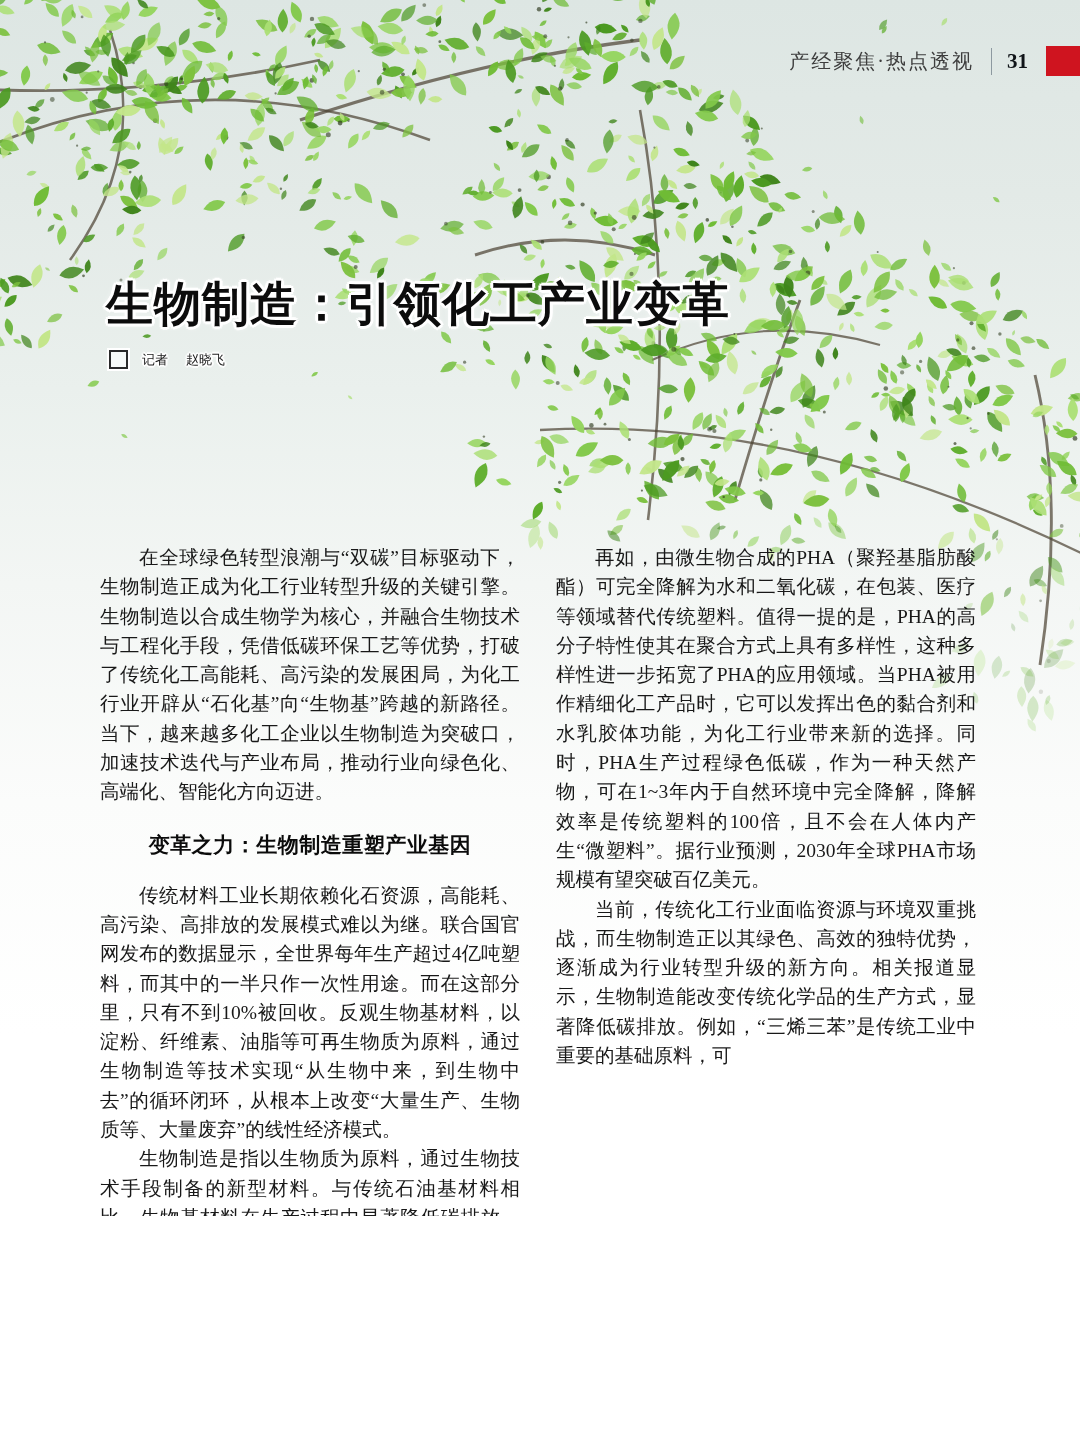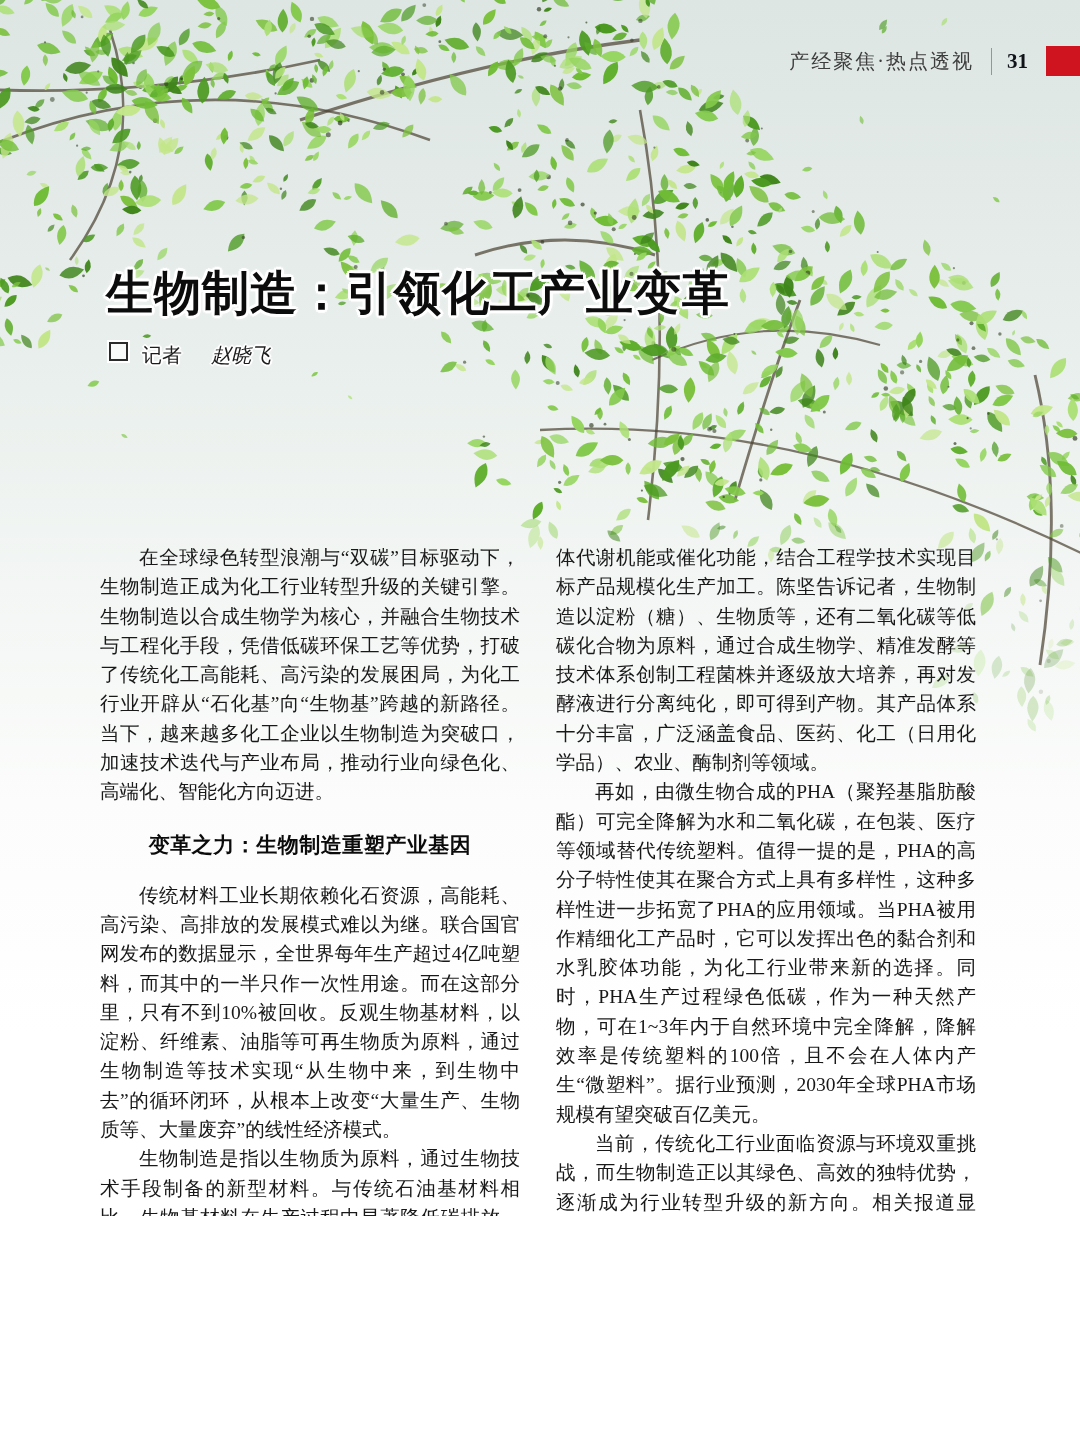--- a/index.html
+++ b/index.html
@@ -15,38 +15,38 @@
   .page-header{
     position:absolute;top:46px;right:0;display:flex;align-items:center;z-index:3;
   }
   .hdr-title{font-size:20px;color:#3d3d3d;letter-spacing:2px;}
   .hdr-sep{width:1px;height:27px;background:#8d99a0;margin:0 15px 0 17px;}
   .hdr-page{font-size:21px;font-weight:bold;color:#101418;font-family:"Liberation Serif",serif;}
   .hdr-red{width:34px;height:30px;margin-left:18px;}
 
   
   .article-title{
-    position:absolute;left:106px;top:226px;z-index:3;
+    position:absolute;left:106px;top:237px;z-index:3;
     font-family:"DejaVu Sans","Liberation Sans",sans-serif;
     font-weight:900;font-size:47px;letter-spacing:1px;color:#0c0c0c;white-space:nowrap;
     text-shadow:-3px 0 0 #fff,3px 0 0 #fff,0 -3px 0 #fff,0 3px 0 #fff,
       -2px -2px 0 #fff,2px -2px 0 #fff,-2px 2px 0 #fff,2px 2px 0 #fff,0 0 7px rgba(255,255,255,.95);
     margin-top:36px;
   }
   .byline{
-    position:absolute;left:109px;top:342px;z-index:3;display:flex;align-items:flex-start;
-    font-family:"DejaVu Sans","Liberation Sans",sans-serif;font-size:20px;color:#1c1c1c;
+    position:absolute;left:109px;top:350px;z-index:3;display:flex;align-items:flex-end;
+    font-family:"DejaVu Sans","Liberation Sans",sans-serif;font-size:13px;color:#1c1c1c;
     text-shadow:-2px 0 0 #fff,2px 0 0 #fff,0 -2px 0 #fff,0 2px 0 #fff,
       -1px -1px 0 #fff,1px 1px 0 #fff,1px -1px 0 #fff,-1px 1px 0 #fff,0 0 5px rgba(255,255,255,.95);
   }
   .byline-square{
     width:15px;height:15px;border:2px solid #2a2a2a;background:rgba(255,255,255,.65);
     margin-right:14px;box-shadow:0 0 0 2px #fff;
   }
-  .byline-author{margin-left:29px;font-style:italic;}
+  .byline-author{margin-left:18px;}
 
   
   .columns{
     position:absolute;left:100px;top:543px;width:876px;z-index:2;
     display:flex;gap:36px;
   }
   .col{width:420px;}
   .para{
     margin:0;font-size:19.5px;line-height:29.3px;color:#181818;
     text-align:justify;word-break:break-all;
@@ -1191,20 +1191,19 @@
 
     <div class="columns">
       <div class="col">
         <p class="para indent">在全球绿色转型浪潮与“双碳”目标驱动下，生物制造正成为化工行业转型升级的关键引擎。生物制造以合成生物学为核心，并融合生物技术与工程化手段，凭借低碳环保工艺等优势，打破了传统化工高能耗、高污染的发展困局，为化工行业开辟从“石化基”向“生物基”跨越的新路径。当下，越来越多化工企业以生物制造为突破口，加速技术迭代与产业布局，推动行业向绿色化、高端化、智能化方向迈进。</p>
         <h3 class="sec-head">变革之力：生物制造重塑产业基因</h3>
         <p class="para indent">传统材料工业长期依赖化石资源，高能耗、高污染、高排放的发展模式难以为继。联合国官网发布的数据显示，全世界每年生产超过4亿吨塑料，而其中的一半只作一次性用途。而在这部分里，只有不到10%被回收。反观生物基材料，以淀粉、纤维素、油脂等可再生物质为原料，通过生物制造等技术实现“从生物中来，到生物中去”的循环闭环，从根本上改变“大量生产、生物质等、大量废弃”的线性经济模式。</p>
         <p class="para indent">生物制造是指以生物质为原料，通过生物技术手段制备的新型材料。与传统石油基材料相比，生物基材料在生产过程中显著降低碳排放，减少对化石资源的依赖，是实现“双碳”目标的重要路径。2022年，美国发布的“国家生物技术和生物制造计划”显示，在本世纪末之前，生物工程可能占全球制造业产出的1/3以上，价值接近30万亿美元。</p>
         <p class="para indent">记者从业内专家处了解到，生物基材料不仅是技术创新的产物，更是未来产业竞争的战略高地，其发展不仅是技术革命，更是产业生态的重构。中国工程院院士陈坚表示，生物制造具有绿色、高效、可持续特点，以生物质等为原料，借助菌种、细胞、酶等生物</p>
       </div>
       <div class="col">
-        <p class="para">体代谢机能或催化功能，结合工程学技术实现目标产品规模化生产加工。陈坚告诉记者，生物制造以淀粉（糖）、生物质等，还有二氧化碳等低碳化合物为原料，通过合成生物学、精准发酵等技术体系创制工程菌株并逐级放大培养，再对发酵液进行分离纯化，即可得到产物。其产品体系十分丰富，广泛涵盖食品、医药、化工（日用化学品）、农业、酶制剂等领域。</p>
         <p class="para indent">再如，由微生物合成的PHA（聚羟基脂肪酸酯）可完全降解为水和二氧化碳，在包装、医疗等领域替代传统塑料。值得一提的是，PHA的高分子特性使其在聚合方式上具有多样性，这种多样性进一步拓宽了PHA的应用领域。当PHA被用作精细化工产品时，它可以发挥出色的黏合剂和水乳胶体功能，为化工行业带来新的选择。同时，PHA生产过程绿色低碳，作为一种天然产物，可在1~3年内于自然环境中完全降解，降解效率是传统塑料的100倍，且不会在人体内产生“微塑料”。据行业预测，2030年全球PHA市场规模有望突破百亿美元。</p>
         <p class="para indent">当前，传统化工行业面临资源与环境双重挑战，而生物制造正以其绿色、高效的独特优势，逐渐成为行业转型升级的新方向。相关报道显示，生物制造能改变传统化学品的生产方式，显著降低碳排放。例如，“三烯三苯”是传统工业中重要的基础原料，可</p>
       </div>
     </div>
 
   </div>
 </div>
 
 </body></html>

